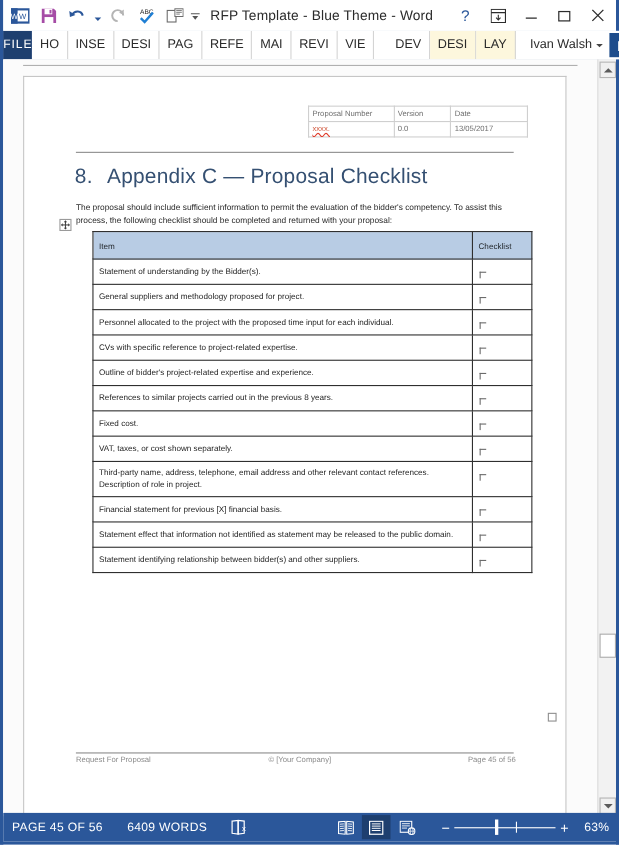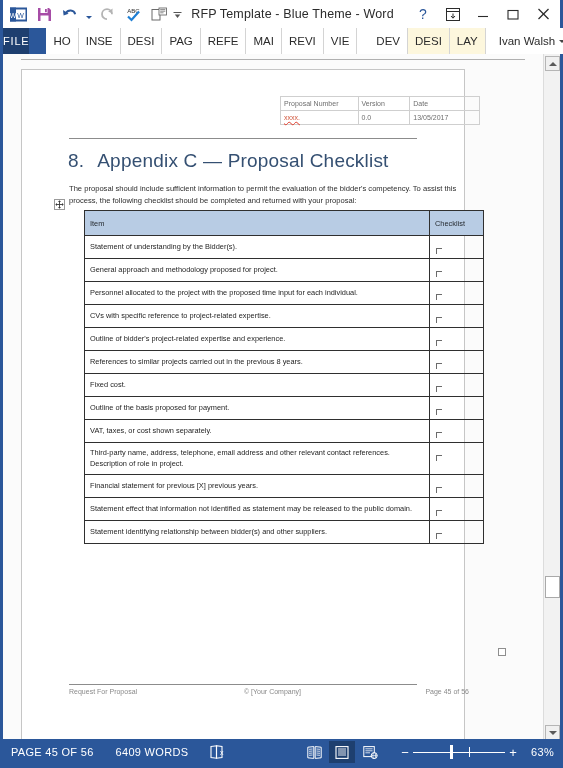--- a/index.html
+++ b/index.html
@@ -69,21 +69,20 @@
   .win-btn.min { font-size: 13px; }
 
   
   .ribbonbar {
     height: 26px;
     background: #2b579a;
     display: flex;
     align-items: stretch;
     color: #ffffff;
     font-size: 11px;
-    gap: 17px;
   }
   .file-tab {
     width: 49px;
     background: #1e3f6f;
     display: flex; align-items: center; justify-content: center;
     letter-spacing: 0.8px;
     cursor: pointer;
     color: #ffffff;
   }
   .tabs {
@@ -135,21 +134,21 @@
     background: #fbfbfb;
   }
   .top-rule {
     position: absolute;
     left: 18px; right: 18px; top: 5px;
     border-top: 1px solid #b0b0b0;
   }
   .page {
     position: absolute;
     left: 18px; top: 15px;
-    width: 444px; height: 675px;
+    width: 494px; height: 675px;
     background: #ffffff;
     border: 1px solid #c6c6c6;
     border-bottom: none;
   }
   .page-inner {
     position: relative;
     width: 100%; height: 100%;
     padding: 0;
   }
 
@@ -554,21 +553,21 @@
                 <th>Item</th>
                 <th>Checklist</th>
               </tr>
             </thead>
             <tbody>
               <tr>
                 <td class="item">Statement of understanding by the Bidder(s).</td>
                 <td class="chk"><span class="box-glyph"></span></td>
               </tr>
               <tr>
-                <td class="item">General approach and methodology proposed for project.</td>
+                <td class="item">General suppliers and methodology proposed for project.</td>
                 <td class="chk"><span class="box-glyph"></span></td>
               </tr>
               <tr>
                 <td class="item">Personnel allocated to the project with the proposed time input for each individual.</td>
                 <td class="chk"><span class="box-glyph"></span></td>
               </tr>
               <tr>
                 <td class="item">CVs with specific reference to project-related expertise.</td>
                 <td class="chk"><span class="box-glyph"></span></td>
               </tr>
@@ -578,33 +577,29 @@
               </tr>
               <tr>
                 <td class="item">References to similar projects carried out in the previous 8 years.</td>
                 <td class="chk"><span class="box-glyph"></span></td>
               </tr>
               <tr>
                 <td class="item">Fixed cost.</td>
                 <td class="chk"><span class="box-glyph"></span></td>
               </tr>
               <tr>
-                <td class="item">Outline of the basis proposed for payment.</td>
-                <td class="chk"><span class="box-glyph"></span></td>
-              </tr>
-              <tr>
                 <td class="item">VAT, taxes, or cost shown separately.</td>
                 <td class="chk"><span class="box-glyph"></span></td>
               </tr>
               <tr>
                 <td class="item">Third-party name, address, telephone, email address and other relevant contact references. Description of role in project.</td>
                 <td class="chk"><span class="box-glyph"></span></td>
               </tr>
               <tr>
-                <td class="item">Financial statement for previous [X] previous years.</td>
+                <td class="item">Financial statement for previous [X] financial basis.</td>
                 <td class="chk"><span class="box-glyph"></span></td>
               </tr>
               <tr>
                 <td class="item">Statement effect that information not identified as statement may be released to the public domain.</td>
                 <td class="chk"><span class="box-glyph"></span></td>
               </tr>
               <tr>
                 <td class="item">Statement identifying relationship between bidder(s) and other suppliers.</td>
                 <td class="chk"><span class="box-glyph"></span></td>
               </tr>

